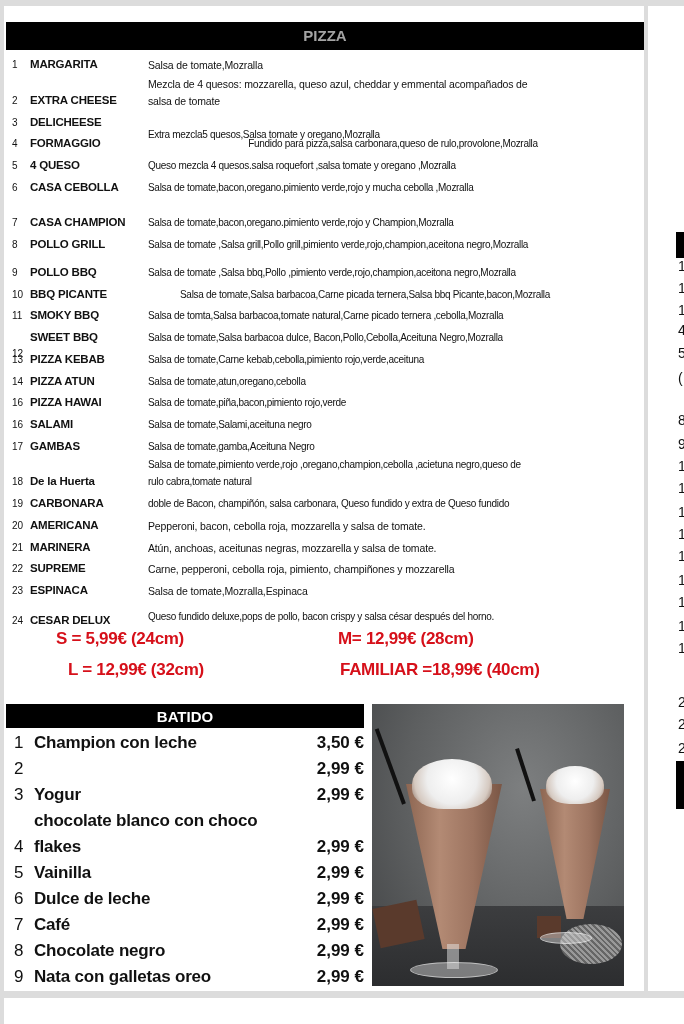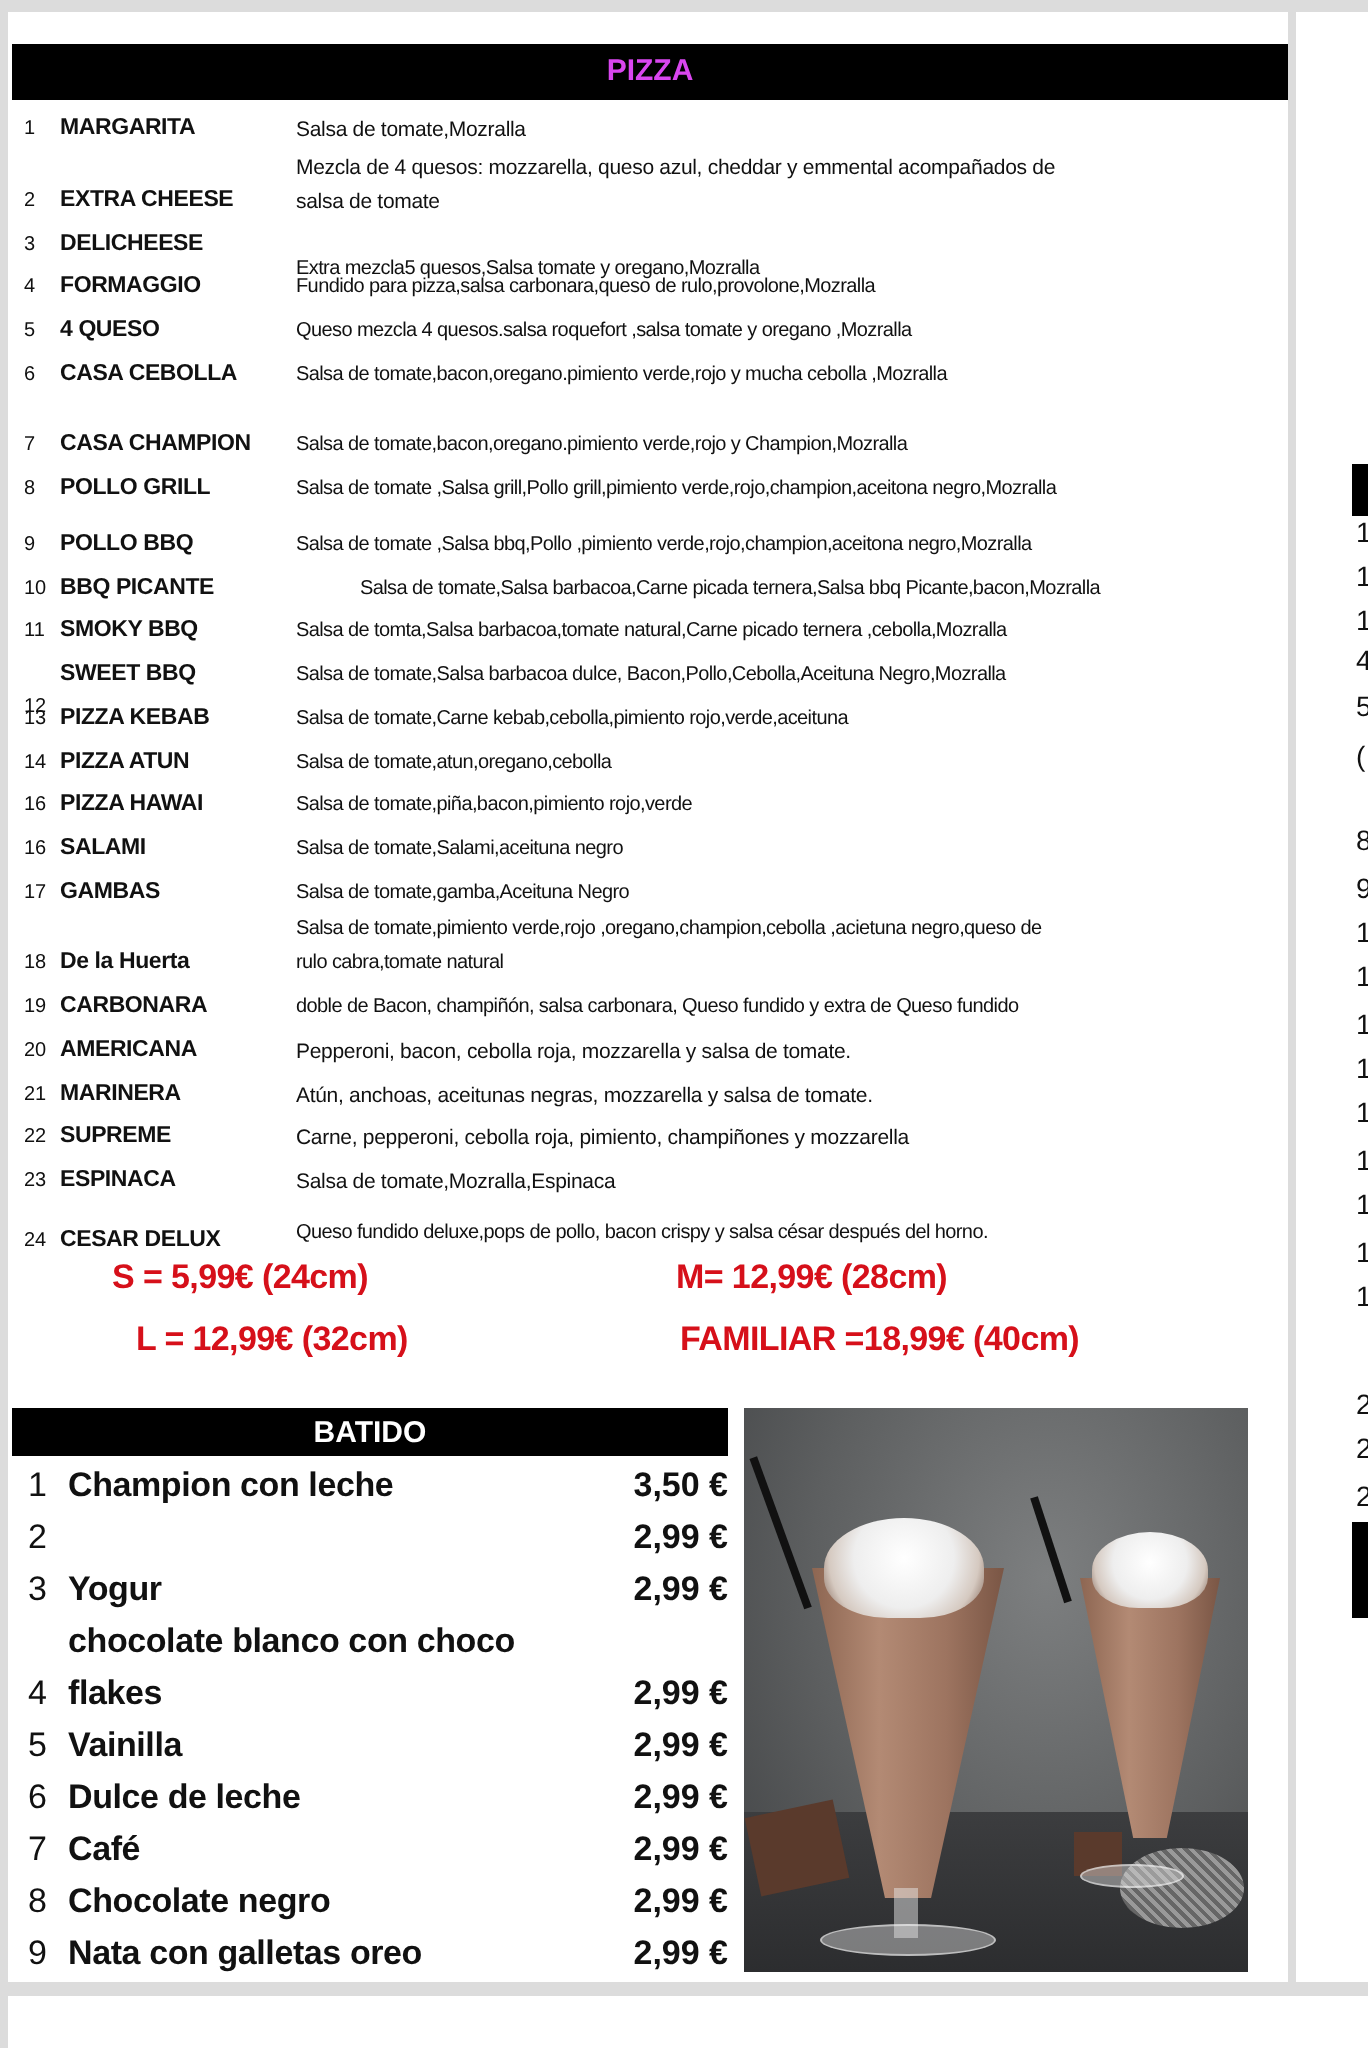--- a/index.html
+++ b/index.html
@@ -17,21 +17,21 @@
     position: absolute; left: 648px; top: 6px; width: 40px; height: 985px;
     background: #ffffff;
     overflow: hidden;
   }
   .page3 {
     position: absolute; left: 4px; top: 998px; width: 680px; height: 30px;
     background: #ffffff;
   }
   .pizza-header {
     position: absolute; left: 2px; top: 16px; width: 638px; height: 28px;
-    background: #000; color: #d946ef;
+    background: #000; color: #a3a3a3;
     font-family: "Liberation Sans", sans-serif; font-weight: bold;
     font-size: 15px; text-align: center; line-height: 40px;
     padding-top: 0;
   }
   .pizza-header span { position: relative; top: -6px; }
   .pizza-row {
     position: absolute; left: 0; width: 640px;
     font-size: 11px; color: #111;
   }
   .pizza-num {
@@ -111,21 +111,21 @@
         <span class="pizza-desc" style="top: -2px;">salsa de tomate</span>
       </div>
       <div class="pizza-row" style="top: 110px;">
         <span class="pizza-num" style="top: 1px;">3</span>
         <span class="pizza-name">DELICHEESE</span>
         <span class="pizza-desc narrow" style="top: -2px; margin-top: 12px;">Extra mezcla5 quesos,Salsa tomate y oregano,Mozralla</span>
       </div>
       <div class="pizza-row" style="top: 131px;">
         <span class="pizza-num" style="top: 1px;">4</span>
         <span class="pizza-name">FORMAGGIO</span>
-        <span class="pizza-desc narrow" style="top: -2px;">Fundido para pizza,salsa carbonara,queso de rulo,provolone,Mozralla</span>
+        <span class="pizza-desc narrow" style="top: -2px; text-align: center;">Fundido para pizza,salsa carbonara,queso de rulo,provolone,Mozralla</span>
       </div>
       <div class="pizza-row" style="top: 153px;">
         <span class="pizza-num" style="top: 1px;">5</span>
         <span class="pizza-name">4 QUESO</span>
         <span class="pizza-desc narrow" style="top: -2px;">Queso mezcla 4 quesos.salsa roquefort ,salsa tomate y oregano ,Mozralla</span>
       </div>
       <div class="pizza-row" style="top: 175px;">
         <span class="pizza-num" style="top: 1px;">6</span>
         <span class="pizza-name">CASA CEBOLLA</span>
         <span class="pizza-desc narrow" style="top: -2px;">Salsa de tomate,bacon,oregano.pimiento verde,rojo y mucha cebolla ,Mozralla</span>

